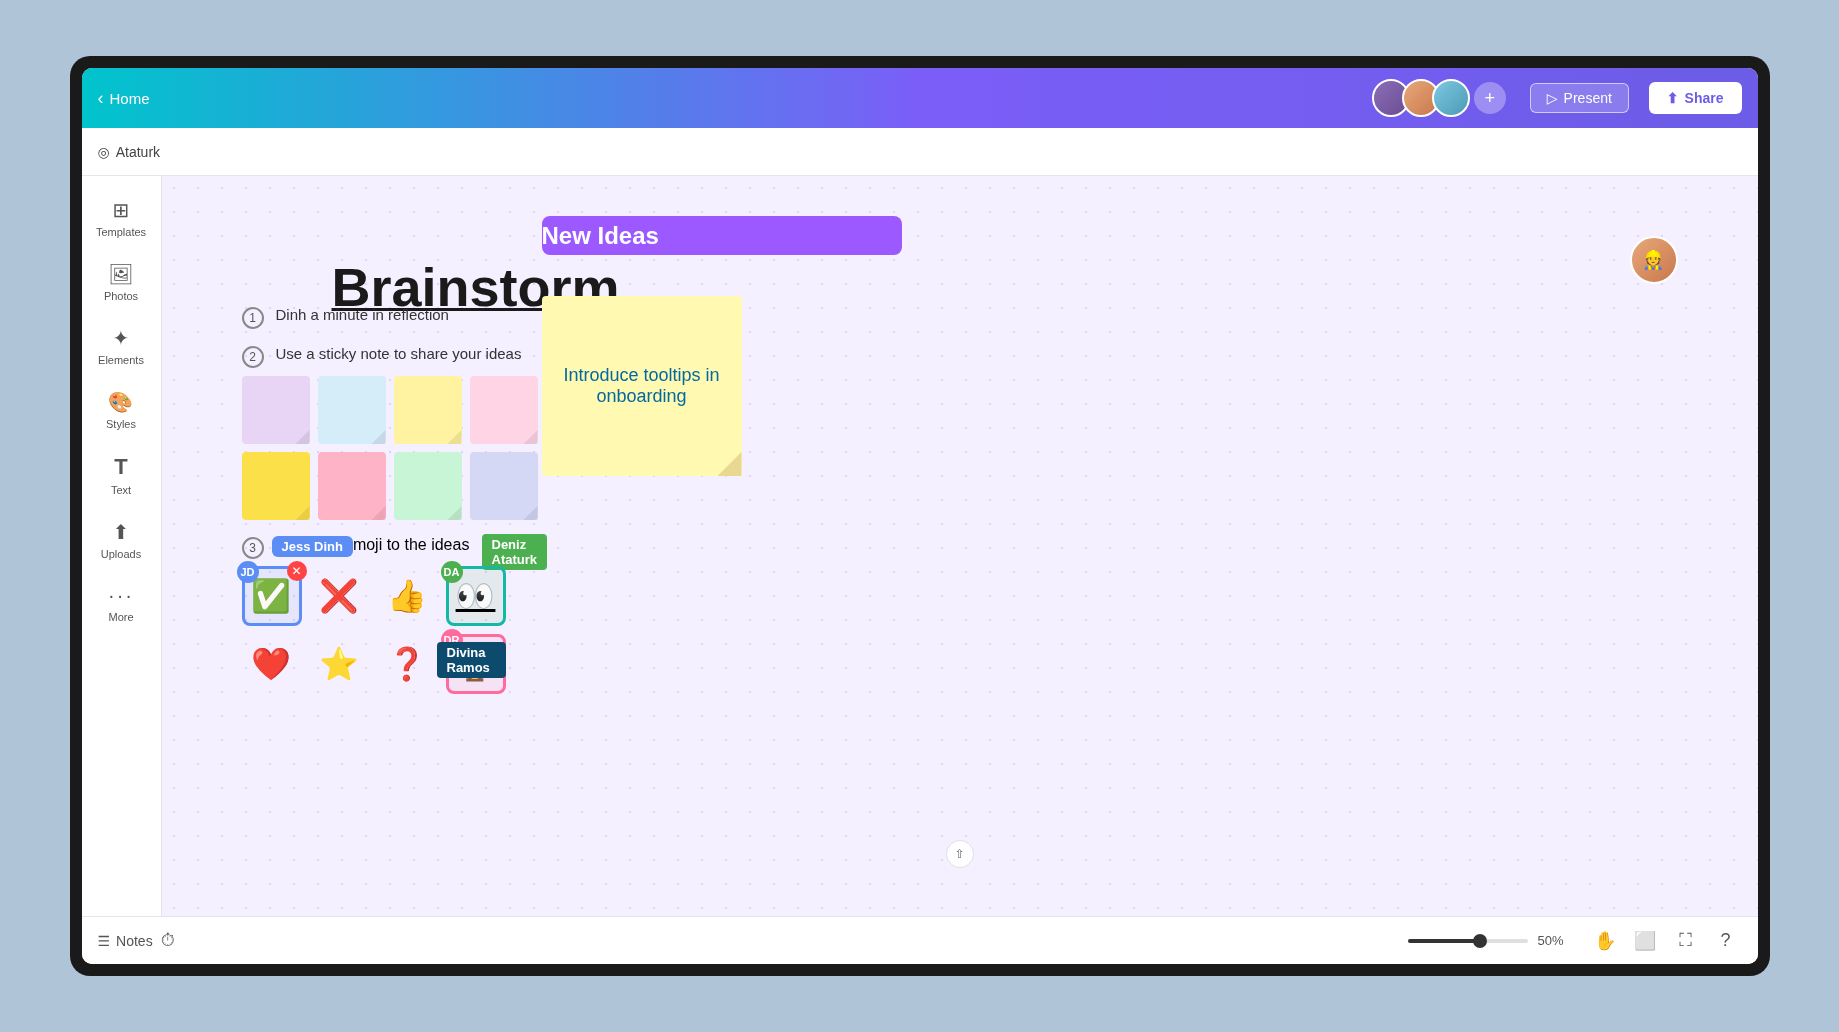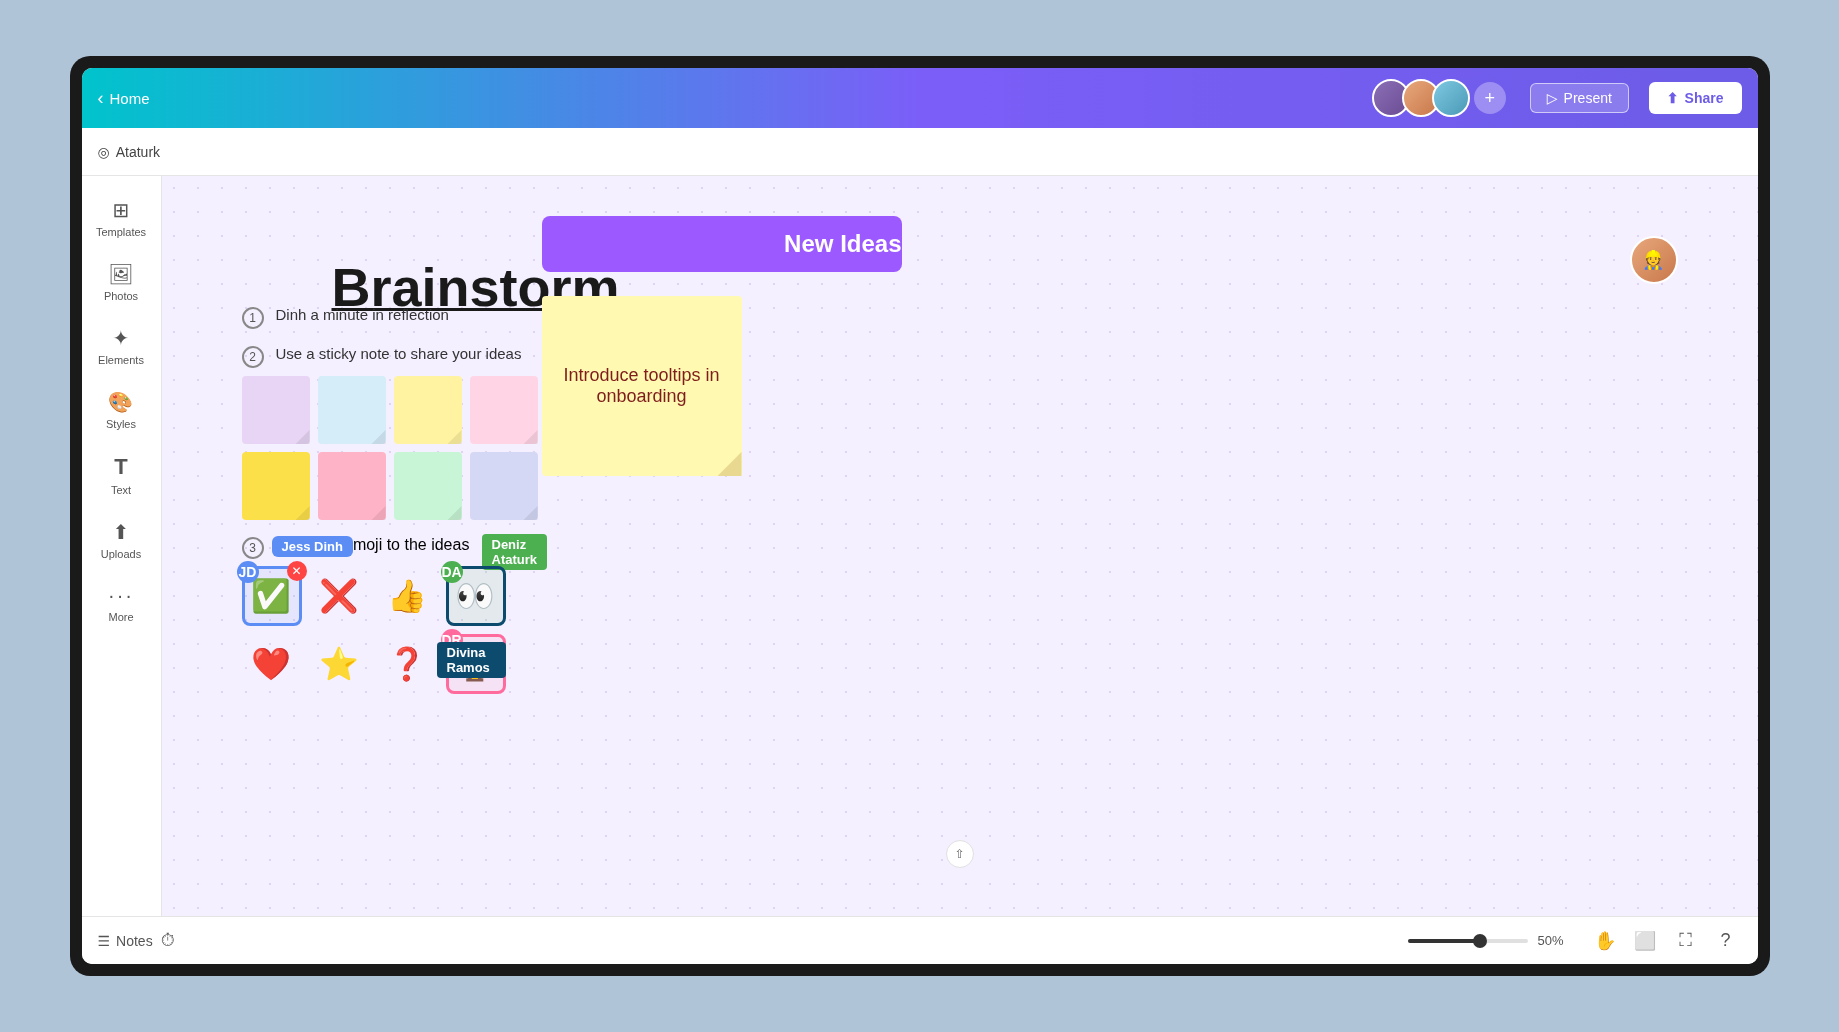--- a/index.html
+++ b/index.html
@@ -201,26 +201,26 @@
       text-decoration: underline;
       text-decoration-thickness: 3px;
     }
 
     
     .col-new-ideas {
       position: absolute;
       left: 380px;
       top: 40px;
       width: 360px;
-      height: 56px;
+      height: 39px;
       background: #9b59ff;
       border-radius: 8px;
       display: flex;
       align-items: center;
-      justify-content: flex-end;
+      justify-content: flex-start;
       color: #fff;
       font-size: 24px;
       font-weight: 600;
     }
 
     .col-improvements {
       position: absolute;
       left: 760px;
       top: 40px;
       width: 360px;
@@ -312,21 +312,21 @@
       top: 120px;
       width: 200px;
       height: 180px;
       background: #fff9b1;
       border-radius: 4px;
       display: flex;
       align-items: center;
       justify-content: center;
       text-align: center;
       font-size: 18px;
-      color: #7f1d1d;
+      color: #0369a1;
     }
 
     .sticky-yellow-big::after {
       content: '';
       position: absolute;
       bottom: 0;
       right: 0;
       width: 24px;
       height: 24px;
       background: #e8d890;
@@ -401,37 +401,38 @@
       border-radius: 8px;
       position: relative;
     }
 
     .emoji-selected {
       border: 3px solid #5b8df5;
       background: rgba(91, 141, 245, 0.1);
     }
 
     .emoji-deniz {
-      border: 3px solid #0c4a6e;
+      border: 3px solid #14b8a6;
       background: rgba(76, 175, 80, 0.1);
+      text-decoration: underline;
     }
 
     .emoji-divina {
       border: 3px solid #ff6b9d;
       background: rgba(255, 107, 157, 0.1);
     }
 
     .avatar-badge {
       position: absolute;
       top: -8px;
       left: -8px;
       width: 22px;
       height: 22px;
       border-radius: 50%;
-      font-size: 14px;
+      font-size: 11px;
       font-weight: 700;
       color: #fff;
       display: flex;
       align-items: center;
       justify-content: center;
     }
 
     .badge-jd { background: #5b8df5; }
     .badge-da { background: #4caf50; }
     .badge-dr { background: #ff6b9d; }

